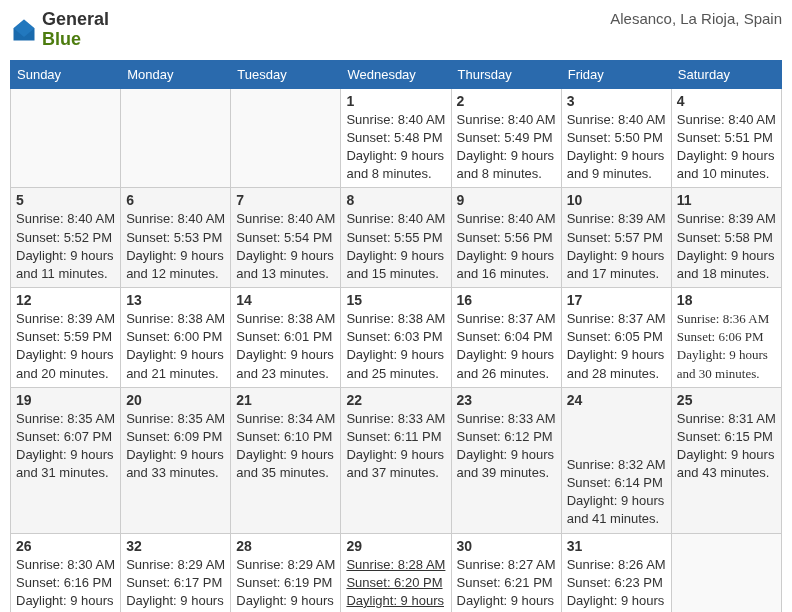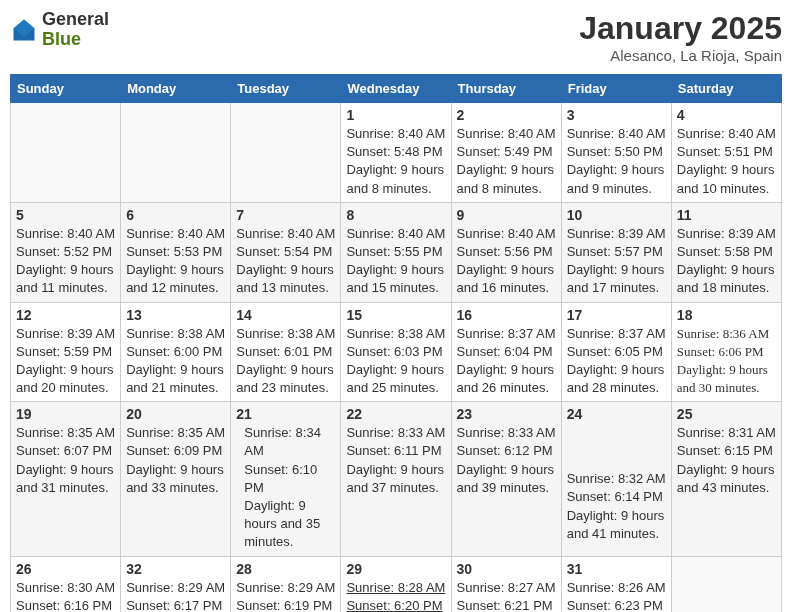--- a/index.html
+++ b/index.html
@@ -48,21 +48,21 @@
       width: 100%;
       border-collapse: collapse;
       table-layout: fixed;
     }
     thead tr th {
       background-color: #2a6aad;
       color: #fff;
       text-align: left;
       padding: 6px 6px;
       font-size: 13px;
-      font-weight: bold;
+      font-weight: normal;
       border: 1px solid #2a6aad;
     }
     tbody tr td {
       border: 1px solid #ccc;
       vertical-align: top;
       padding: 4px 5px;
       font-size: 11px;
       color: #333;
       height: 85px;
       background: #fff;
@@ -94,21 +94,20 @@
     <svg class="logo-icon" viewBox="0 0 32 32">
       <polygon points="16,4 28,14 28,28 4,28 4,14" fill="#1a6aad"></polygon>
       <polygon points="16,4 28,14 16,24 4,14" fill="#2a85d0" opacity="0.5"></polygon>
     </svg>
     <div class="logo-text">
       <div class="logo-general">General</div>
       <div class="logo-blue">Blue</div>
     </div>
   </div>
   <div class="title-block">
-    <div class="month-year">January 2025</div>
     <div class="location">Alesanco, La Rioja, Spain</div>
   </div>
 </div>
 
 <table>
   <thead>
     <tr>
     <th>Sunday</th>
         <th>Monday</th>
         <th>Tuesday</th>
@@ -244,21 +243,21 @@
 Daylight: 9 hours and 31 minutes.</div>
         </td>
         <td>
           <span class="day-number">20</span>
           <div class="day-info" style="white-space: pre-line;">Sunrise: 8:35 AM
 Sunset: 6:09 PM
 Daylight: 9 hours and 33 minutes.</div>
         </td>
         <td>
           <span class="day-number">21</span>
-          <div class="day-info" style="white-space: pre-line; margin-left: 8px;">Sunrise: 8:34 AM
+          <div class="day-info" style="white-space: pre-line;">Sunrise: 8:34 AM
 Sunset: 6:10 PM
 Daylight: 9 hours and 35 minutes.</div>
         </td>
         <td>
           <span class="day-number">22</span>
           <div class="day-info" style="white-space: pre-line;">Sunrise: 8:33 AM
 Sunset: 6:11 PM
 Daylight: 9 hours and 37 minutes.</div>
         </td>
         <td>

